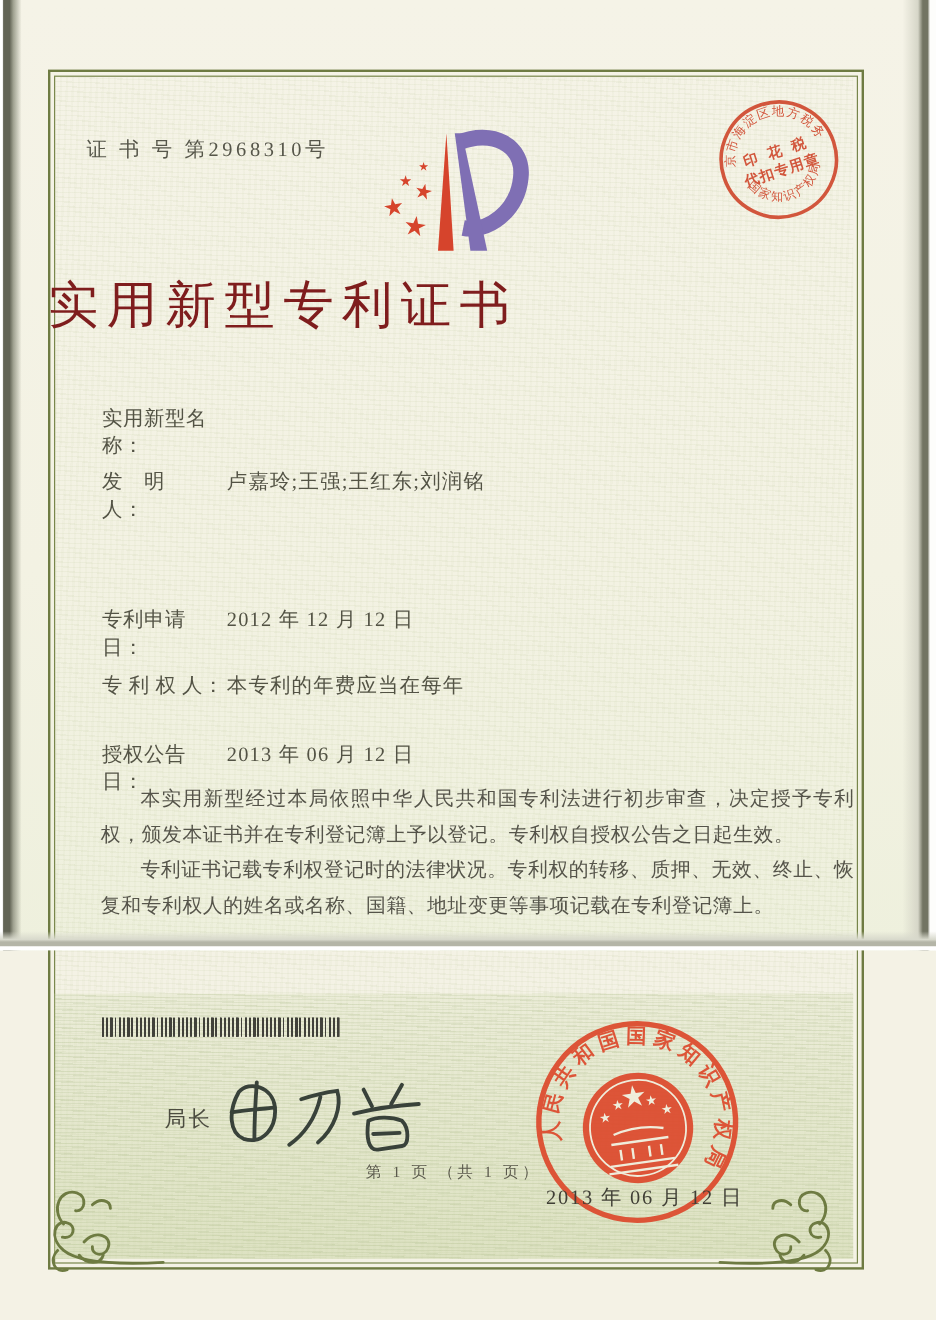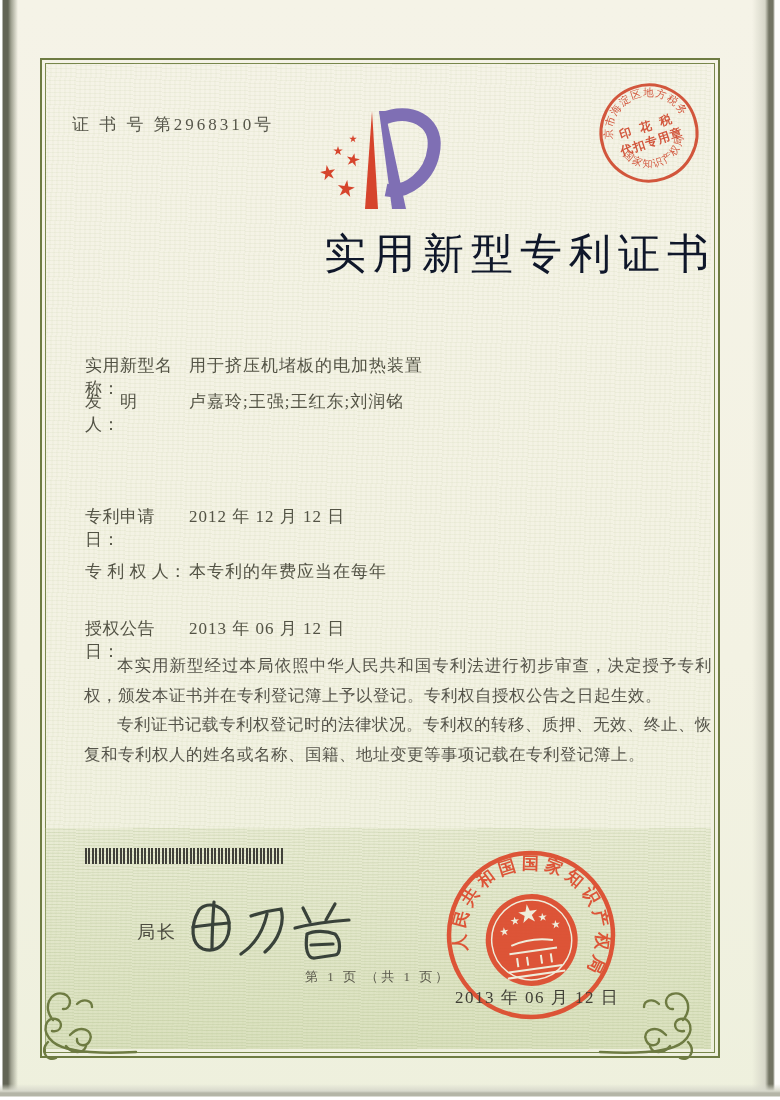--- a/index.html
+++ b/index.html
@@ -1,18 +1,18 @@
 <!DOCTYPE html>
 <html><head>
 <meta charset="utf-8">
 <style>
   html,body{margin:0;padding:0;}
   body{width:780px;height:1100px;overflow:hidden;background:#f4f2e5;
        font-family:"Liberation Serif","DejaVu Serif",serif;}
-  .scan{position:relative;width:780px;height:1100px;background:#f6f4e8;}
+  .scan{position:relative;width:780px;height:792px;background:#f6f4e8;}
   .paper{position:absolute;inset:0;background:linear-gradient(180deg,#f5f3e7 0%,#f3f2e3 60%,#eef0dd 100%);}
 
   
   .edge-left{position:absolute;left:0;top:0;bottom:0;width:18px;z-index:9;
     background:linear-gradient(90deg,#ffffff 0 2px,#626455 3px 8px,#9ea08f 11px,rgba(244,242,228,0) 18px);}
   .edge-right{position:absolute;right:0;top:0;bottom:0;width:28px;z-index:9;
     background:linear-gradient(270deg,#fdfdfb 0 5px,#727463 7px 11px,#d6d6c8 15px,rgba(244,242,228,0) 28px);}
   .edge-bottom{position:absolute;left:0;right:0;bottom:0;height:16px;z-index:9;
     background:linear-gradient(0deg,#ffffff 0 3px,#b4b5a7 4px 7px,#d8d9cc 9px,rgba(244,242,228,0) 16px);}
 
@@ -26,22 +26,22 @@
       repeating-linear-gradient(2deg,rgba(164,180,120,.09) 0 1px,rgba(0,0,0,0) 1px 4px);}
   .lower-tint{position:absolute;left:45px;top:828px;width:666px;height:221px;z-index:1;
     background:
       repeating-linear-gradient(1deg,rgba(130,155,90,.13) 0 1px,rgba(0,0,0,0) 1px 3px),
       linear-gradient(180deg,rgba(205,216,170,.22),rgba(196,208,156,.48));}
   .corner-orn{position:absolute;z-index:2;}
 
   
   .cert-no{position:absolute;left:72px;top:113px;z-index:3;font-size:17px;color:#56564a;letter-spacing:3px;}
   .logo{position:absolute;left:310px;top:103px;width:160px;height:112px;z-index:3;}
-  .title{position:absolute;left:40px;top:226px;width:676px;z-index:3;text-align:right;
-    font-size:42px;color:#0f172a;letter-spacing:7px;font-family:Liberation Serif, serif;}
+  .title{position:absolute;left:40px;top:226px;width:676px;z-index:3;text-align:left;
+    font-size:42px;color:#7f1d1d;letter-spacing:7px;font-family:Liberation Serif, serif;}
   .fieldrow{position:absolute;left:85px;z-index:3;font-size:17px;color:#535345;display:flex;}
   .fieldrow .lbl{display:inline-block;width:104px;flex:0 0 104px;letter-spacing:.5px;}
   .fieldrow .val{letter-spacing:1px;}
   .inv-line{letter-spacing:1px;}
   .paras{position:absolute;left:84px;top:651px;width:628px;z-index:3;
     font-size:16.5px;line-height:29.5px;color:#55544a;text-align:justify;}
   .paras p{margin:0;text-indent:2em;letter-spacing:.5px;}
   .barcode{position:absolute;left:85px;top:848px;width:198px;height:16px;z-index:3;
     background:
       repeating-linear-gradient(90deg,#41413a 0 1.5px,rgba(0,0,0,0) 1.5px 3.5px),
@@ -100,23 +100,22 @@
       <path transform="translate(43,36) scale(4)" d="M0,-1 L0.22,-0.31 L0.95,-0.31 L0.36,0.12 L0.59,0.81 L0,0.38 L-0.59,0.81 L-0.36,0.12 L-0.95,-0.31 L-0.22,-0.31 Z"></path>
       <path transform="translate(28,48) scale(5)" d="M0,-1 L0.22,-0.31 L0.95,-0.31 L0.36,0.12 L0.59,0.81 L0,0.38 L-0.59,0.81 L-0.36,0.12 L-0.95,-0.31 L-0.22,-0.31 Z"></path>
       <path transform="translate(43,57) scale(7) rotate(12)" d="M0,-1 L0.22,-0.31 L0.95,-0.31 L0.36,0.12 L0.59,0.81 L0,0.38 L-0.59,0.81 L-0.36,0.12 L-0.95,-0.31 L-0.22,-0.31 Z"></path>
       <path transform="translate(18,70) scale(8) rotate(-10)" d="M0,-1 L0.22,-0.31 L0.95,-0.31 L0.36,0.12 L0.59,0.81 L0,0.38 L-0.59,0.81 L-0.36,0.12 L-0.95,-0.31 L-0.22,-0.31 Z"></path>
       <path transform="translate(36,86) scale(9) rotate(8)" d="M0,-1 L0.22,-0.31 L0.95,-0.31 L0.36,0.12 L0.59,0.81 L0,0.38 L-0.59,0.81 L-0.36,0.12 L-0.95,-0.31 L-0.22,-0.31 Z"></path>
     </g>
   </svg>
 
   <div class="title">实用新型专利证书</div>
 
-  <div class="fieldrow" style="top:337px;margin-top:17px;">
+  <div class="fieldrow" style="top:337px;">
     <span class="lbl">实用新型名称：</span>
-    <span class="val">用于挤压机堵板的电加热装置</span>
   </div>
   <div class="fieldrow" style="top:390px;">
     <span class="lbl">发　明　人：</span>
     <span class="val">
       <span class="inv-line" style="display:block;text-align:center;">卢嘉玲;王强;王红东;刘润铭</span>
     </span>
   </div>
   <div class="fieldrow" style="top:505px;">
     <span class="lbl">专利申请日：</span>
     <span class="val">2012 年 12 月 12 日</span>

